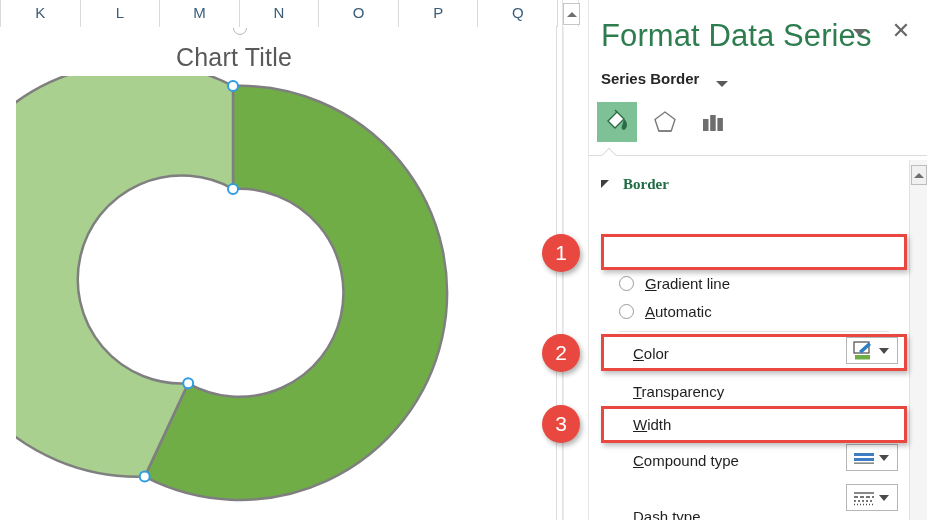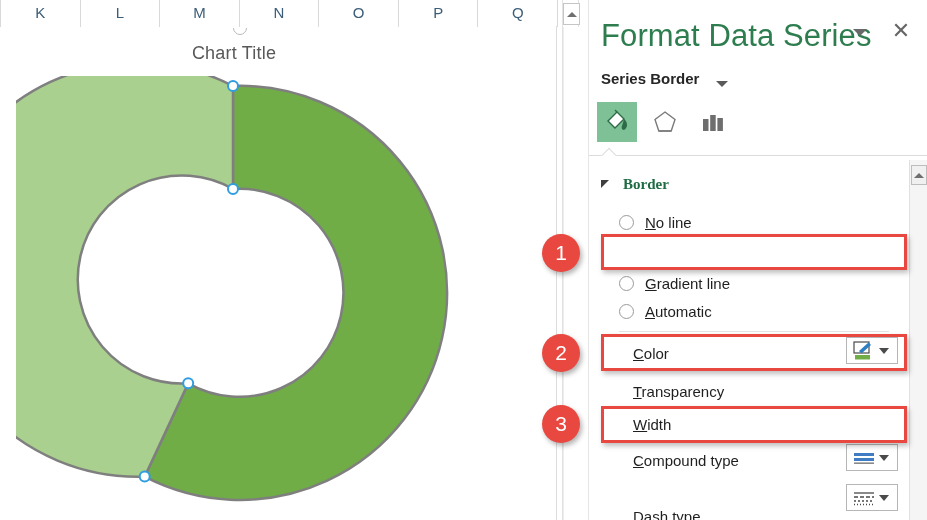--- a/index.html
+++ b/index.html
@@ -50,21 +50,21 @@
     border: 1px solid #b9b9b9;
     border-radius: 50%;
     background: #ffffff;
     clip-path: inset(50% 0 0 0);
   }
   .chart-title {
     position: absolute;
     left: 0; top: 15px;
     width: 460px;
     text-align: center;
-    font-size: 18px;
+    font-size: 25px;
     color: #595959;
     letter-spacing: 0.2px;
   }
   .donut-wrap {
     position: absolute;
     left: 12px; top: 48px;
     width: 434px; height: 434px;
   }
   .donut-wrap svg { display: block; }
   .sel-handle {
@@ -379,24 +379,20 @@
       <div class="panel-sb-arrow">
         <div class="tri-up"></div>
       </div>
     </div>
 
     <div class="section-head">
       <span class="section-tri"></span>
       <span class="lbl">Border</span>
     </div>
 
-    <div class="radio-row" style="top:211px">
-      <span class="radio-dot"></span>
-      <span class="radio-label"><span class="u">N</span>o line</span>
-    </div>
     <div class="radio-row" style="top:300px">
       <span class="radio-dot"></span>
       <span class="radio-label"><span class="u">A</span>utomatic</span>
     </div>
     <div class="radio-row" style="top:272px">
       <span class="radio-dot"></span>
       <span class="radio-label"><span class="u">G</span>radient line</span>
     </div>
 
     <div class="divider" style="top:331px"></div>

